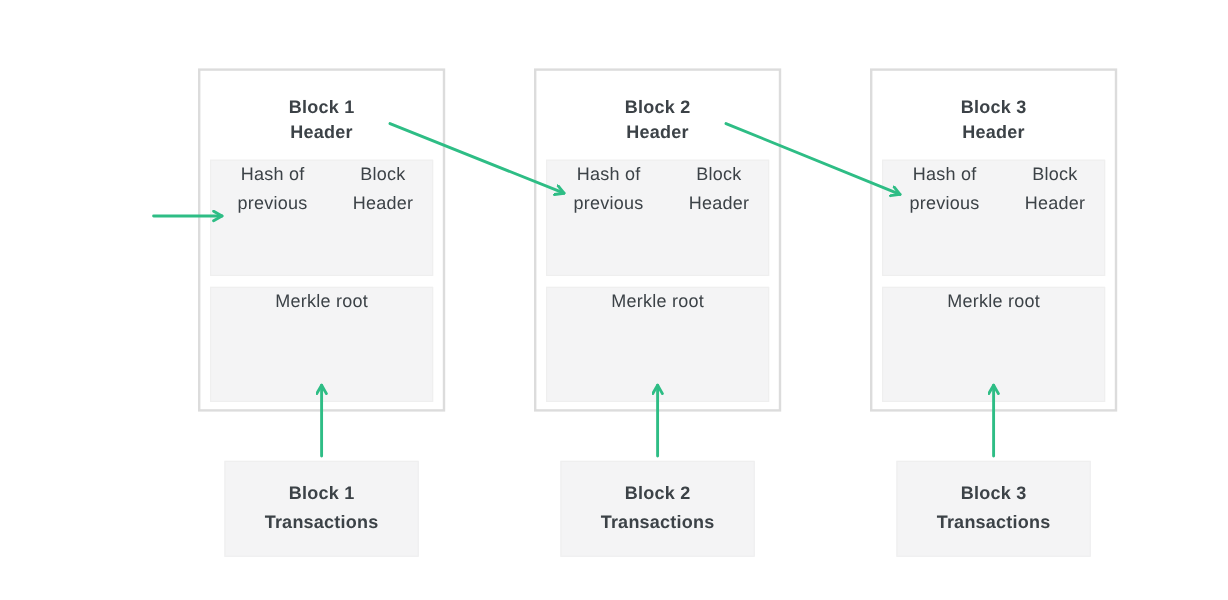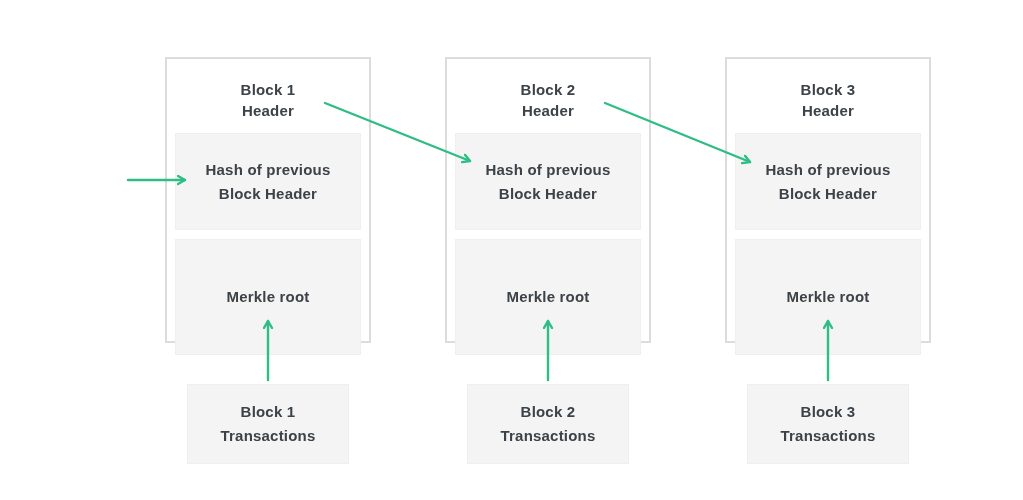--- a/index.html
+++ b/index.html
@@ -44,31 +44,31 @@
     letter-spacing: 0.2px;
   }
   .panel {
     position: absolute;
     left: 8px;
     right: 8px;
     background: var(--panel-bg, #f4f4f5);
     border: 1px solid var(--panel-border, #efefef);
     box-sizing: border-box;
     display: flex;
-    flex-direction: column;
+    flex-direction: row;
     justify-content: center;
     text-align: center;
     font-size: 15px;
-    font-weight: 700;
+    font-weight: 400;
     line-height: 24px;
     color: var(--text, #3c4247);
     letter-spacing: 0.2px;
   }
   .panel.hash   { top: 74px;  height: 97px; }
-  .panel.merkle { top: 180px; height: 116px; }
+  .panel.merkle { top: 180px; height: 96px; }
   .txbox {
     position: absolute;
     top: 384px;
     width: 162px;
     height: 80px;
     background: var(--panel-bg, #f4f4f5);
     border: 1px solid var(--panel-border, #efefef);
     box-sizing: border-box;
     display: flex;
     flex-direction: column;

